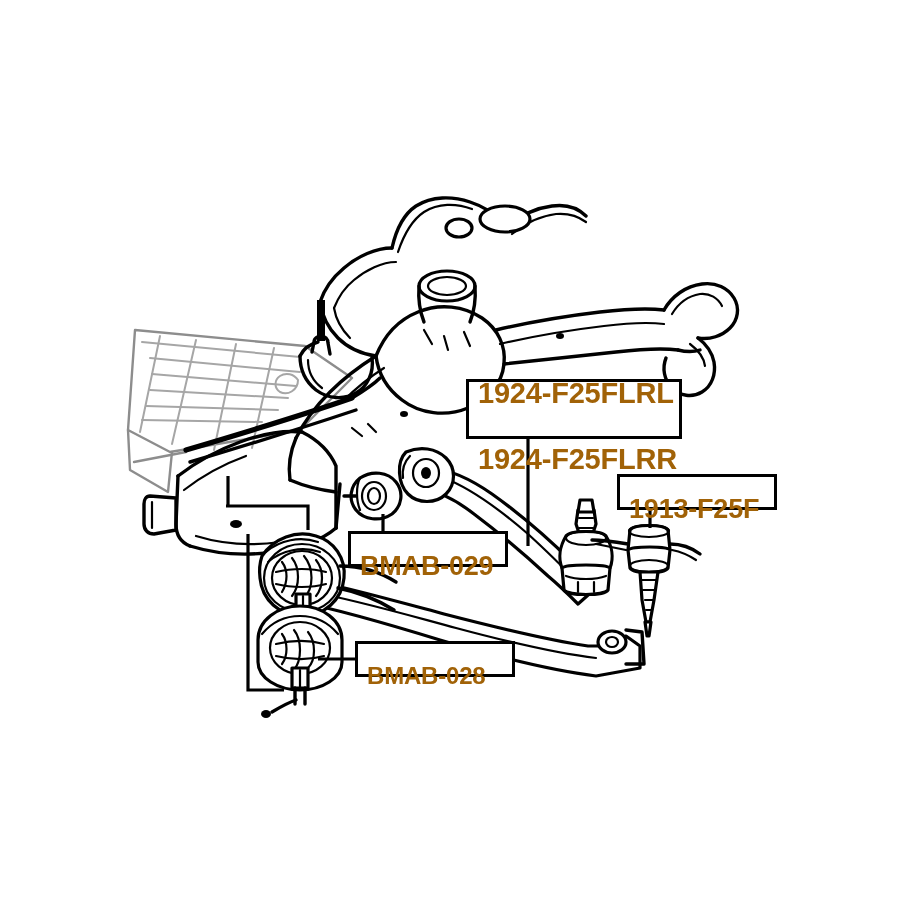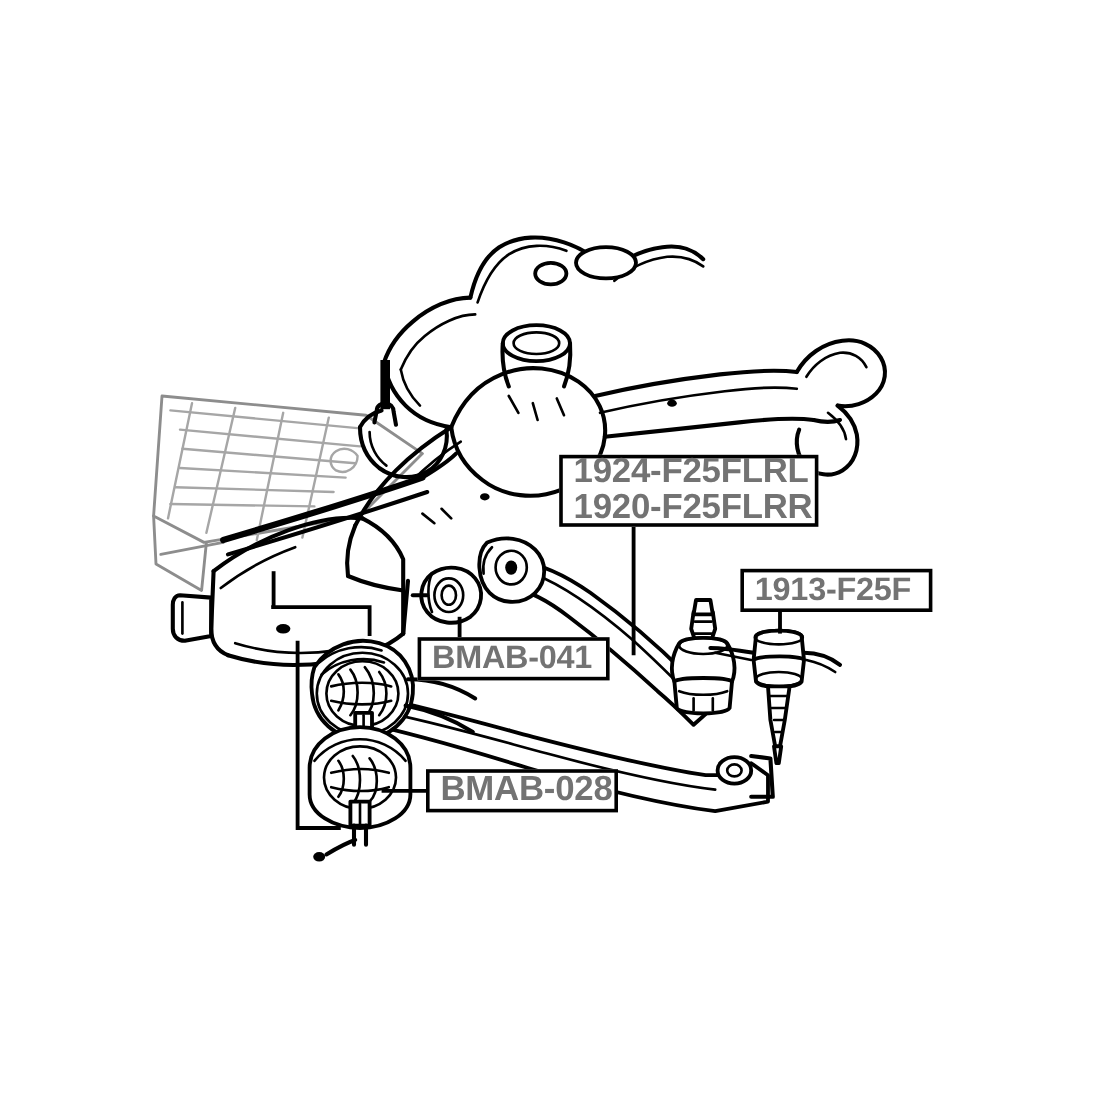--- a/index.html
+++ b/index.html
@@ -33,33 +33,34 @@
     border: 3px solid #000000;
     box-sizing: border-box;
     display: flex;
     flex-direction: column;
     align-items: stretch;
     justify-content: center;
     padding: 2px 9px 4px 9px;
   }
   .callout .line {
     font-weight: bold;
-    color: #737373;
+    color: #a16207;
     white-space: nowrap;
     line-height: 1.04;
     letter-spacing: -0.2px;
+    margin-top: 36px;
   }
   .cal-1924 { left: 466px; top: 379px; width: 216px; height: 60px; }
   .cal-1924 .line { font-size: 29px; }
   .cal-1920 { left: 617px; top: 474px; width: 160px; height: 36px; }
   .cal-1920 .line { font-size: 27px; }
   .cal-029  { left: 348px; top: 531px; width: 160px; height: 36px; }
   .cal-029 .line { font-size: 27px; }
   .cal-028  { left: 355px; top: 641px; width: 160px; height: 36px; }
-  .cal-028 .line { font-size: 29px; }
+  .cal-028 .line { font-size: 24px; }
 </style>
 </head>
 <body>
 
 <div id="diagram-root">
 
   <svg id="art-layer" viewBox="0 0 915 915" xmlns="http://www.w3.org/2000/svg">
     <defs>
       <style>
         .k  { fill:none; stroke:#000; stroke-width:3.4; stroke-linecap:round; stroke-linejoin:round; }
@@ -308,28 +309,28 @@
       <path class="ld" d="M355 659 L318 659"></path>
 
       <path class="ld" d="M248 534 L248 690 L284 690"></path>
       <path class="ld" d="M226 506 L308 506 L308 530"></path>
       <path class="ld" d="M228 476 L228 506"></path>
     </g>
   </svg>
 
   <div class="callout cal-1924">
     <div class="line">1924-F25FLRL</div>
-    <div class="line">1920-F25FLRR</div>
+    <div class="line">1924-F25FLRR</div>
   </div>
 
   <div class="callout cal-1920">
     <div class="line">1913-F25F</div>
   </div>
 
   <div class="callout cal-029">
-    <div class="line">BMAB-041</div>
+    <div class="line">BMAB-029</div>
   </div>
 
   <div class="callout cal-028">
     <div class="line">BMAB-028</div>
   </div>
 
 </div>
 
 </body></html>

